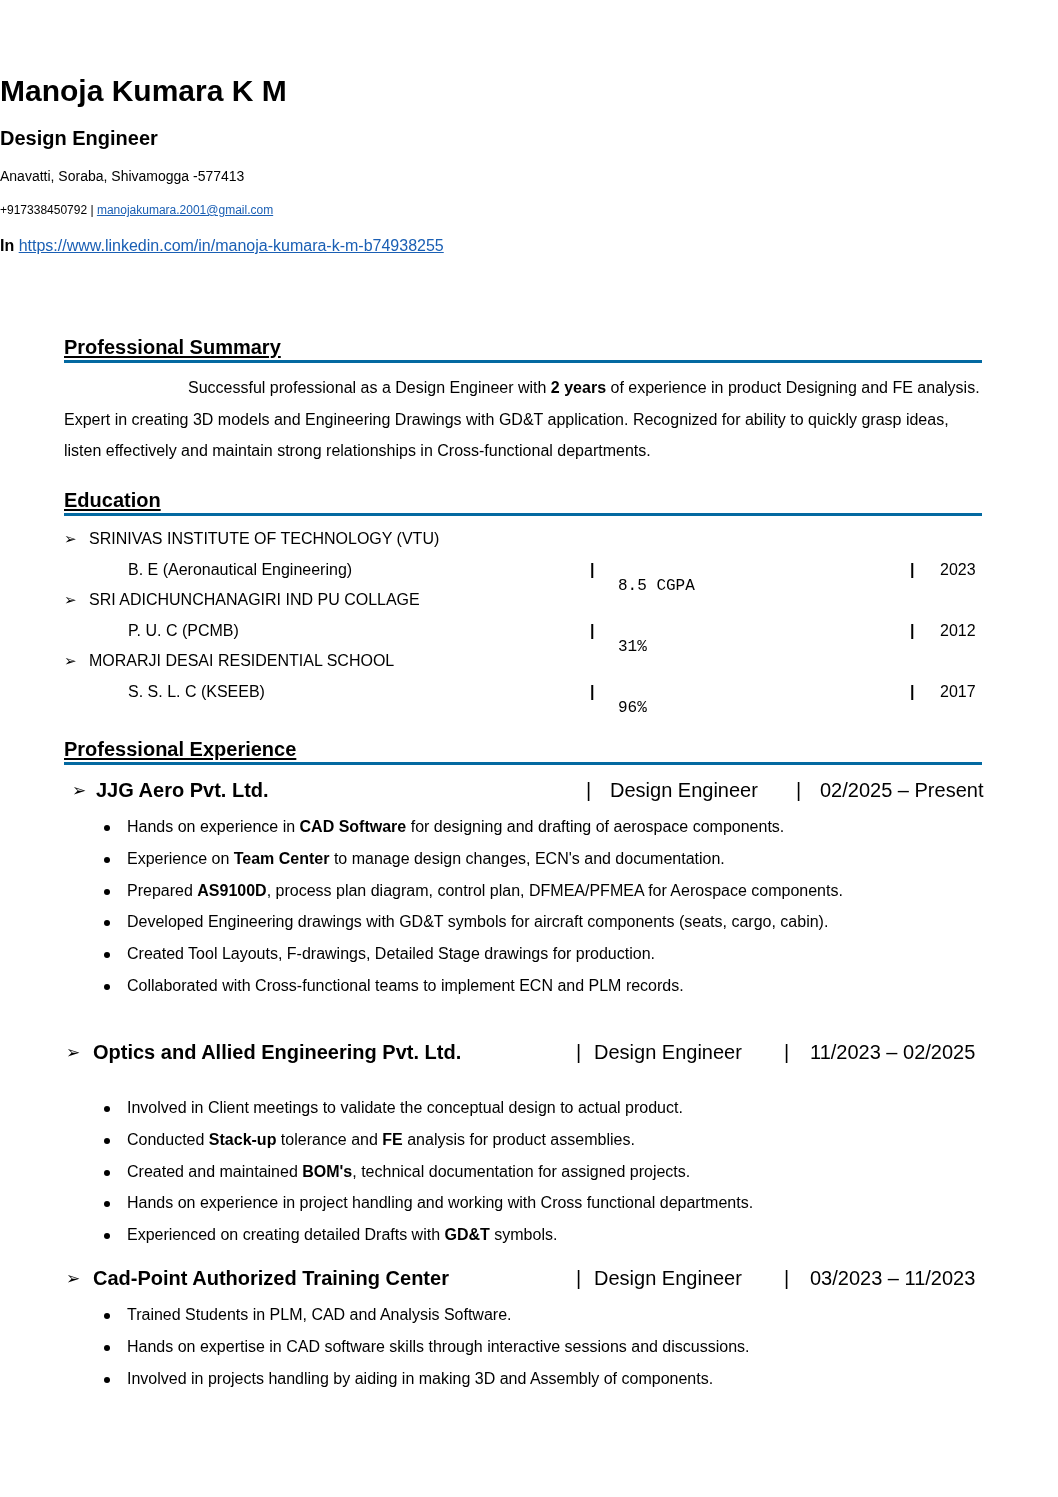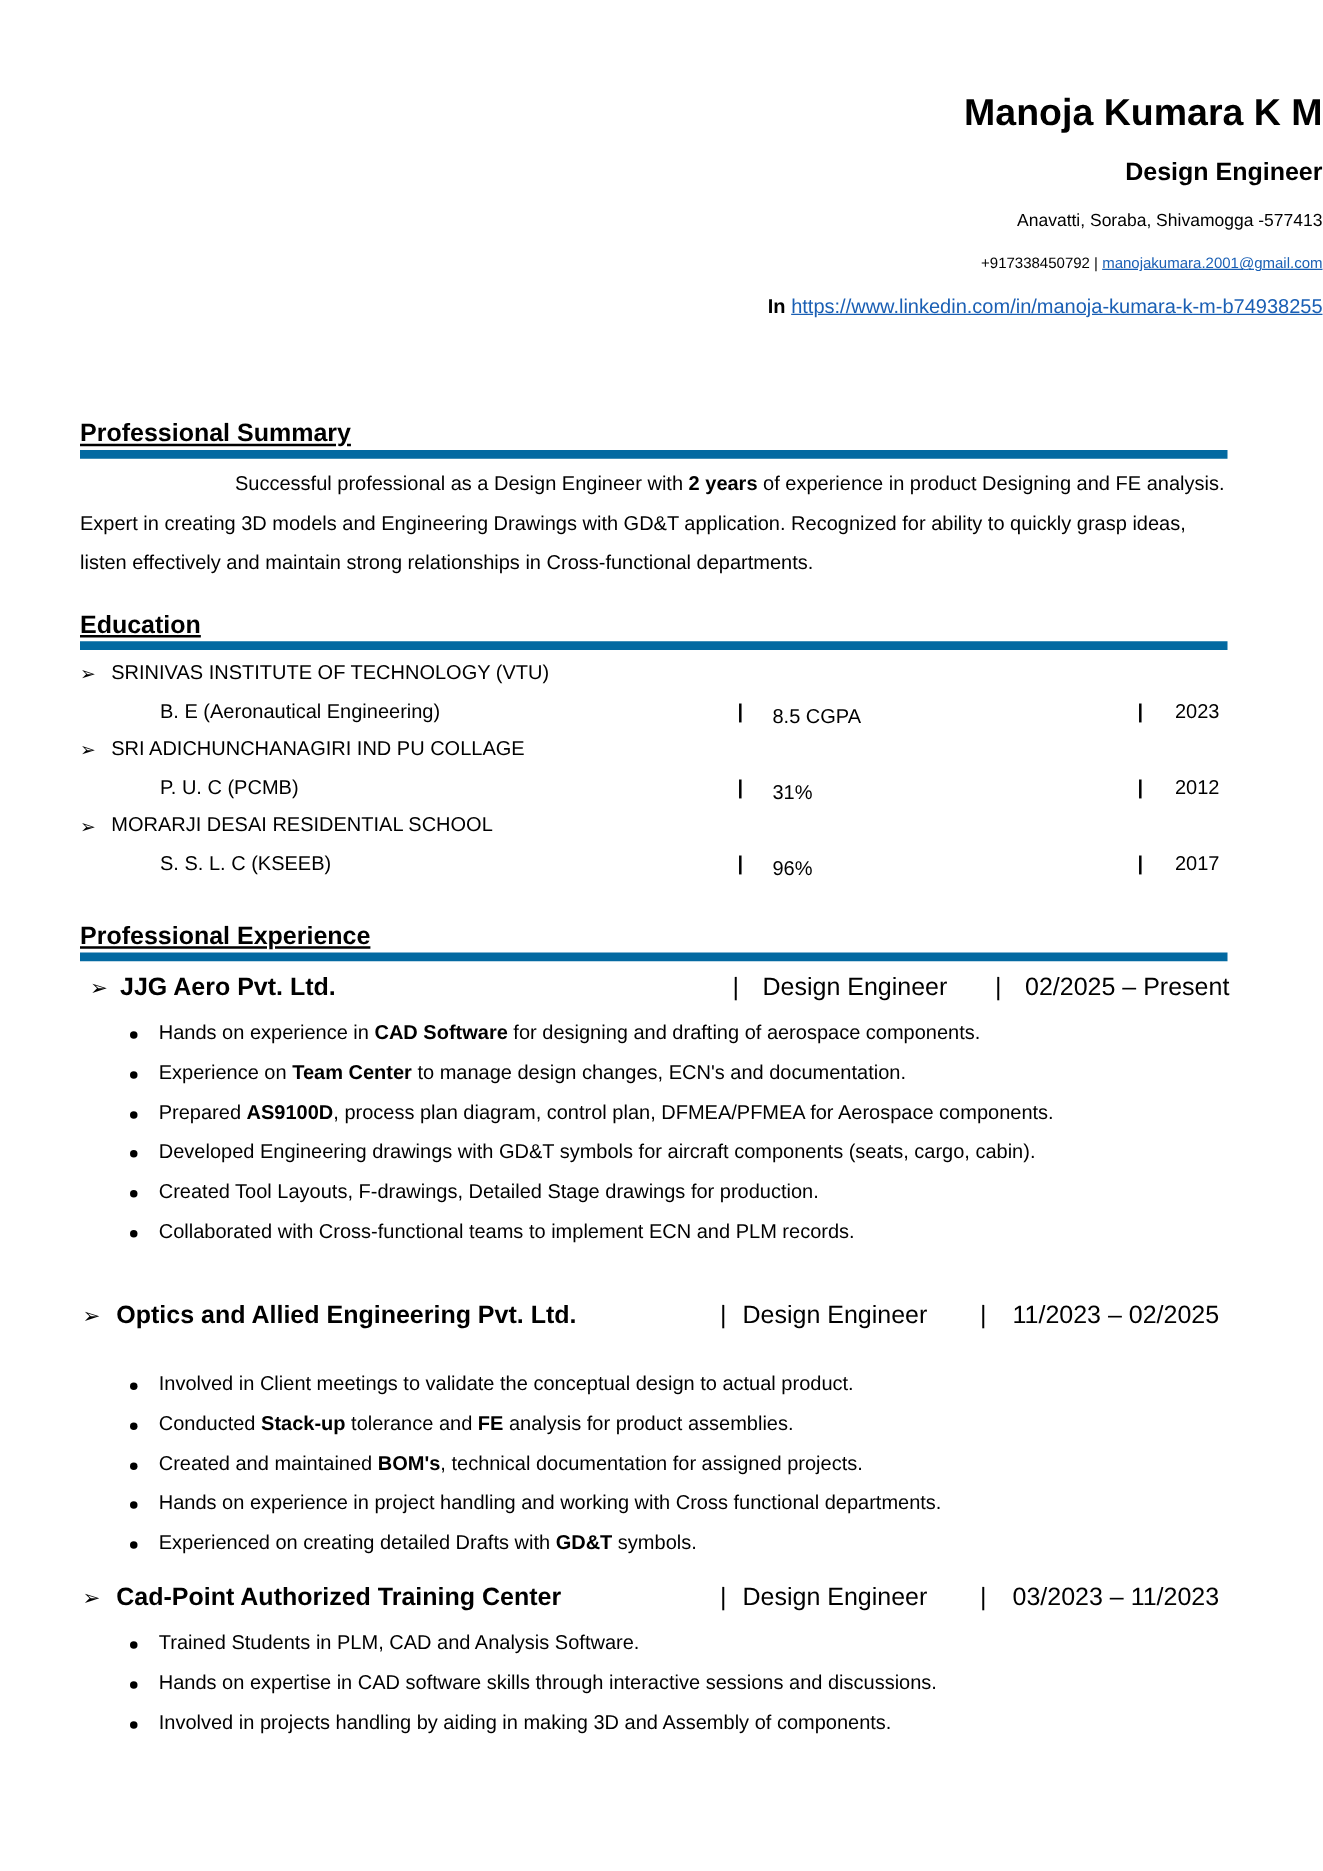--- a/index.html
+++ b/index.html
@@ -1,44 +1,44 @@
 <!DOCTYPE html>
 <html><head>
   <meta charset="utf-8">
   <style>
     html, body { margin: 0; padding: 0; background: #ffffff; }
     body {
       width: 1058px; height: 1497px; position: relative; overflow: hidden;
       font-family: "Liberation Sans", sans-serif; color: #000;
     }
     .abs { position: absolute; }
-    .center { left: 0; width: 1058px; text-align: right; }
+    .center { left: 0; width: 1058px; text-align: left; }
     .name { top: 74px; font-size: 30px; font-weight: bold; }
     .role { top: 127px; font-size: 20px; font-weight: bold; }
     .addr { top: 168px; font-size: 14px; }
     .contact { top: 203px; font-size: 12px; }
     .linkedin { top: 237px; font-size: 16px; }
     a.link { color: #1a5fb4; text-decoration: underline; }
     .li-label { font-weight: bold; }
 
     .sec-head {
       left: 64px; width: 918px; font-size: 20px; font-weight: bold;
-      border-bottom: 7px solid #0369a1; line-height: 22px; height: 24px;
+      border-bottom: 3px solid #0369a1; line-height: 22px; height: 24px;
     }
     .sec-head span { text-decoration: underline; text-decoration-thickness: 2px; text-underline-offset: 2px; }
 
     .summary { left: 64px; width: 920px; top: 372px; font-size: 16px; line-height: 31.5px; }
     .summary .indent { display: inline-block; width: 124px; }
 
     .edu-row { left: 64px; width: 930px; font-size: 16px; height: 22px; }
     .chev { position: absolute; left: 0; top: 0; font-size: 15px; }
     .edu-inst { position: absolute; left: 25px; top: 0; }
     .edu-deg { position: absolute; left: 64px; top: 0; }
     .edu-bar1 { position: absolute; left: 526px; top: 0; font-weight: bold; }
-    .edu-score { position: absolute; left: 554px; top: 4px; }
+    .edu-score { position: absolute; left: 554px; top: 16px; font-family: Liberation Mono, monospace; }
     .edu-bar2 { position: absolute; left: 846px; top: 0; font-weight: bold; }
     .edu-year { position: absolute; left: 876px; top: 0; }
 
     .job-row { left: 72px; width: 930px; font-size: 20px; height: 26px; }
     .job-chev { position: absolute; left: 0; top: 1px; font-size: 17px; }
     .job-company { position: absolute; left: 24px; top: 0; font-weight: bold; }
     .job-bar1 { position: absolute; top: 0; }
     .job-title { position: absolute; top: 0; }
     .job-bar2 { position: absolute; top: 0; }
     .job-dates { position: absolute; top: 0; }

